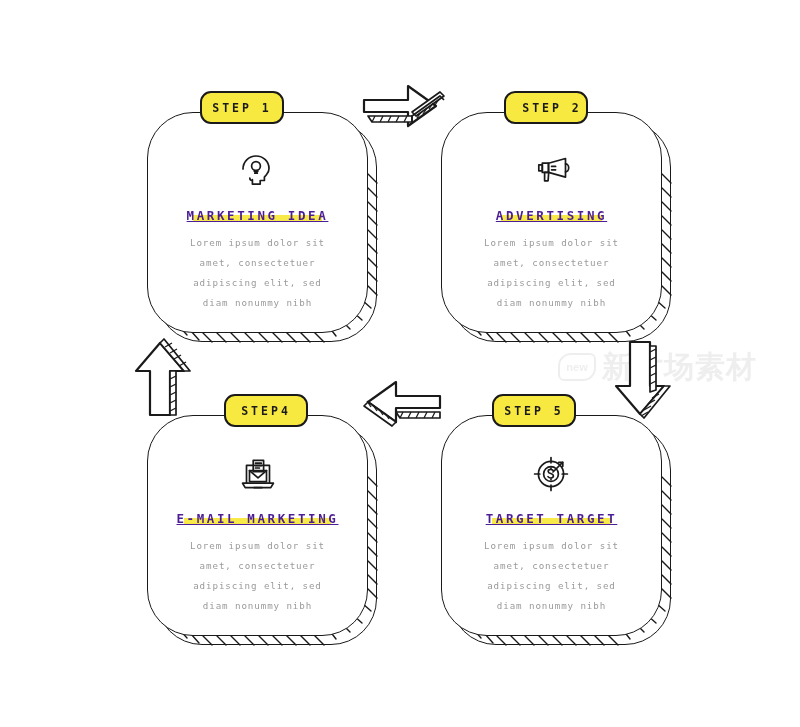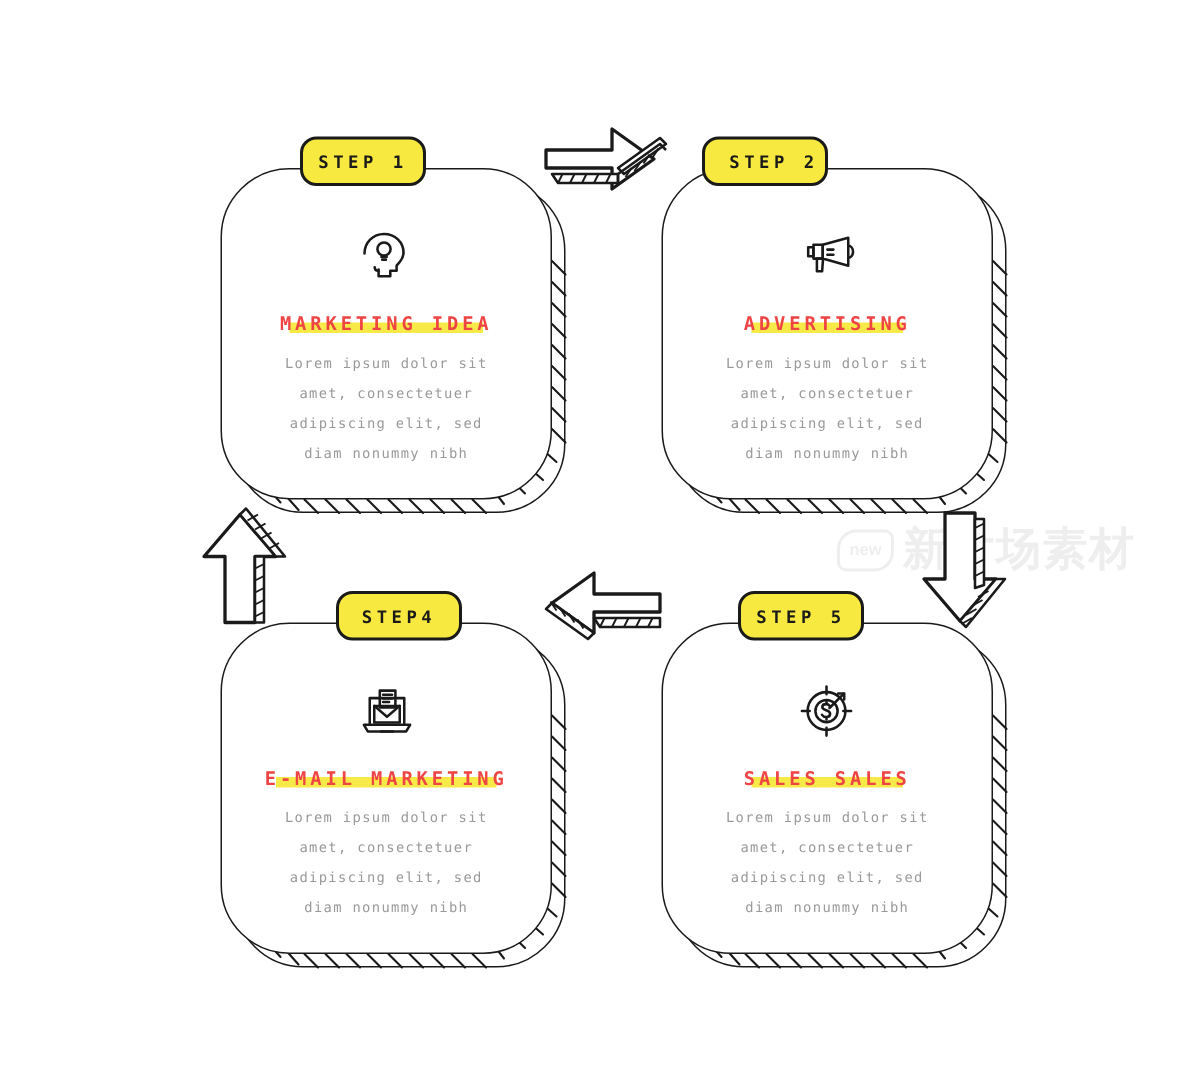--- a/index.html
+++ b/index.html
@@ -84,25 +84,26 @@
     margin-bottom: 16px;
   }
   .card-icon svg { display:block; }
 
   .card-title {
     position: relative;
     font-family: "DejaVu Sans Mono", monospace;
     font-size: 12.5px;
     font-weight: 700;
     letter-spacing: 2.6px;
-    color: #ef4444;
+    color: #4c1d95;
     white-space: nowrap;
     line-height: 16px;
     margin-bottom: 9px;
     padding: 0 2px;
+    text-decoration: underline;
   }
   .card-title .hl {
     position: absolute;
     left: 6%;
     right: 6%;
     top: 7px;
     height: 7px;
     background: #F7EA48;
     z-index: 0;
   }
@@ -293,21 +294,21 @@
       <div class="card-title">
         <span class="hl"></span>
         <span class="t">ADVERTISING</span>
       </div>
       <div class="card-desc">Lorem ipsum dolor sit
 amet, consectetuer
 adipiscing elit, sed
 diam nonummy nibh</div>
     </div>
   </div>
-  <div class="step-badge" style="left:468px; top:91px;padding-left:12px;">
+  <div class="step-badge" style="left:504px; top:91px;padding-left:12px;">
     <span>STEP 2</span>
   </div>
 
   <div class="card" style="left:441px; top:415px;">
     <div class="card-shadow"></div>
     <svg class="hatch-svg" viewBox="0 0 230 230">
       <g stroke="#1a1a1a" stroke-width="1.4" stroke-linecap="round">
         <line x1="221" y1="62" x2="230" y2="71"></line>
           <line x1="221" y1="76" x2="230" y2="85"></line>
         <line x1="221" y1="90" x2="230" y2="99"></line>
@@ -342,21 +343,21 @@
           <circle cx="20" cy="22" r="12.6"></circle>
           <circle cx="20" cy="22" r="7.4"></circle>
           <path d="M20 5.6v5.2M20 33.2v5.2M3.6 22h5.2M31.2 22h5.2"></path>
           <path d="M22.2 18.6c-.6-.8-1.5-1.2-2.6-1.2-1.4 0-2.4.8-2.4 2 0 2.7 5.2 1.6 5.2 4.4 0 1.3-1.1 2.2-2.6 2.2-1.2 0-2.2-.5-2.8-1.4M20 15.8v1.6M20 26v1.6"></path>
           <path d="M22 20l9.6-9.6"></path>
           <path d="M27.8 10.3h4v4"></path>
         </svg>
       </div>
       <div class="card-title">
         <span class="hl"></span>
-        <span class="t">SALES SALES</span>
+        <span class="t">TARGET TARGET</span>
       </div>
       <div class="card-desc">Lorem ipsum dolor sit
 amet, consectetuer
 adipiscing elit, sed
 diam nonummy nibh</div>
     </div>
   </div>
   <div class="step-badge" style="left:492px; top:394px;">
     <span>STEP 5</span>
   </div>

